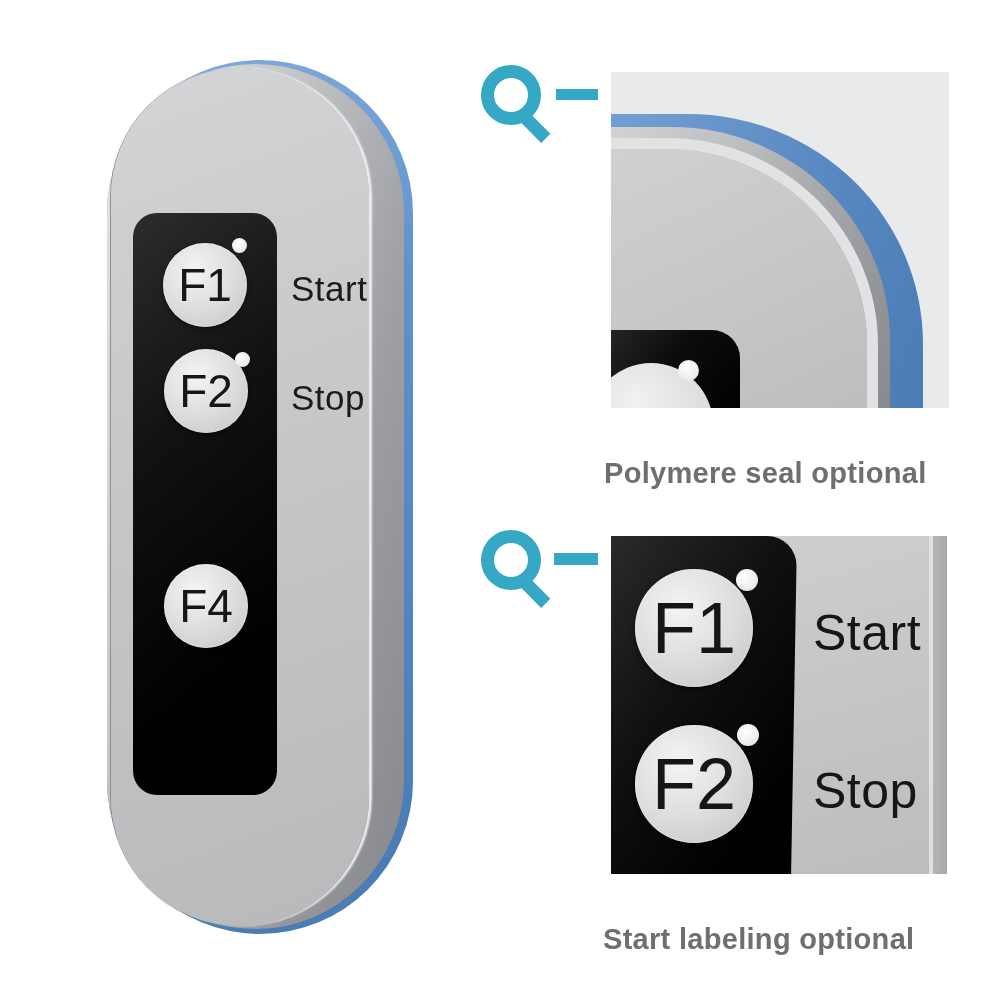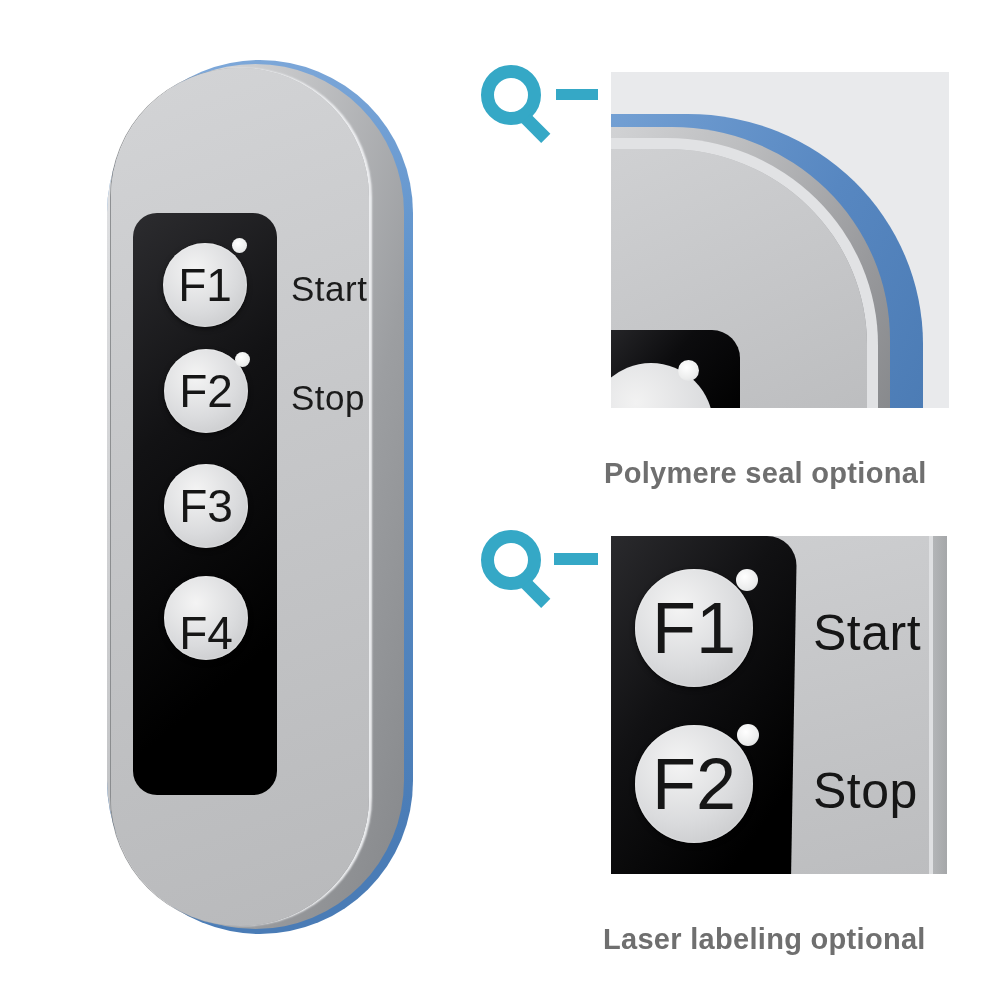--- a/index.html
+++ b/index.html
@@ -41,21 +41,21 @@
   }
   .btn-main{width:84px;height:84px;font-size:46px;}
   .led{
     border-radius:50%;
     background:radial-gradient(circle at 40% 35%,#ffffff 0%,#eceded 60%,#d5d6d8 100%);
   }
   .led-main{width:15px;height:15px;}
   #btn-f1{left:163px;top:243px;}
   #btn-f2{left:164px;top:349px;}
   #btn-f3{left:164px;top:464px;}
-  #btn-f4{left:164px;top:576px;align-items:flex-end;}
+  #btn-f4{left:164px;top:564px;}
   #led-f1{left:232px;top:238px;}
   #led-f2{left:235px;top:352px;}
   .dev-lbl{color:#1b1b1b;font-size:35px;line-height:38px;letter-spacing:0.5px;}
   #dev-lbl-start{left:291px;top:270px;}
   #dev-lbl-stop{left:291px;top:379px;}
 
   
   .mag{width:76px;height:78px;}
   #mag1{left:481px;top:65px;}
   #mag2{left:481px;top:530px;}
@@ -132,23 +132,20 @@
   <div class="abs btn btn-main" id="btn-f1">
     <span>F1</span>
   </div>
   <div class="abs led led-main" id="led-f1"></div>
 
   <div class="abs btn btn-main" id="btn-f2">
     <span>F2</span>
   </div>
   <div class="abs led led-main" id="led-f2"></div>
 
-  <div class="abs btn btn-main" id="btn-f3">
-    <span>F3</span>
-  </div>
 
   <div class="abs btn btn-main" id="btn-f4">
     <span>F4</span>
   </div>
 
   <div class="abs dev-lbl" id="dev-lbl-start">Start</div>
   <div class="abs dev-lbl" id="dev-lbl-stop">Stop</div>
 
   <div class="abs mag" id="mag1">
     <span class="mag-ring"></span>
@@ -187,15 +184,15 @@
 
       <div class="abs btn btn-zoom" id="p2-btn2">
         <span>F2</span>
       </div>
       <div class="abs led led-zoom" id="p2-led2"></div>
 
       <div class="abs p2-lbl" id="p2-lbl-start">Start</div>
       <div class="abs p2-lbl" id="p2-lbl-stop">Stop</div>
     </div>
   </div>
-  <div class="abs caption" id="cap2">Laser labeling optional</div>
+  <div class="abs caption" id="cap2">Start labeling optional</div>
 
 </div>
 
 </body></html>

